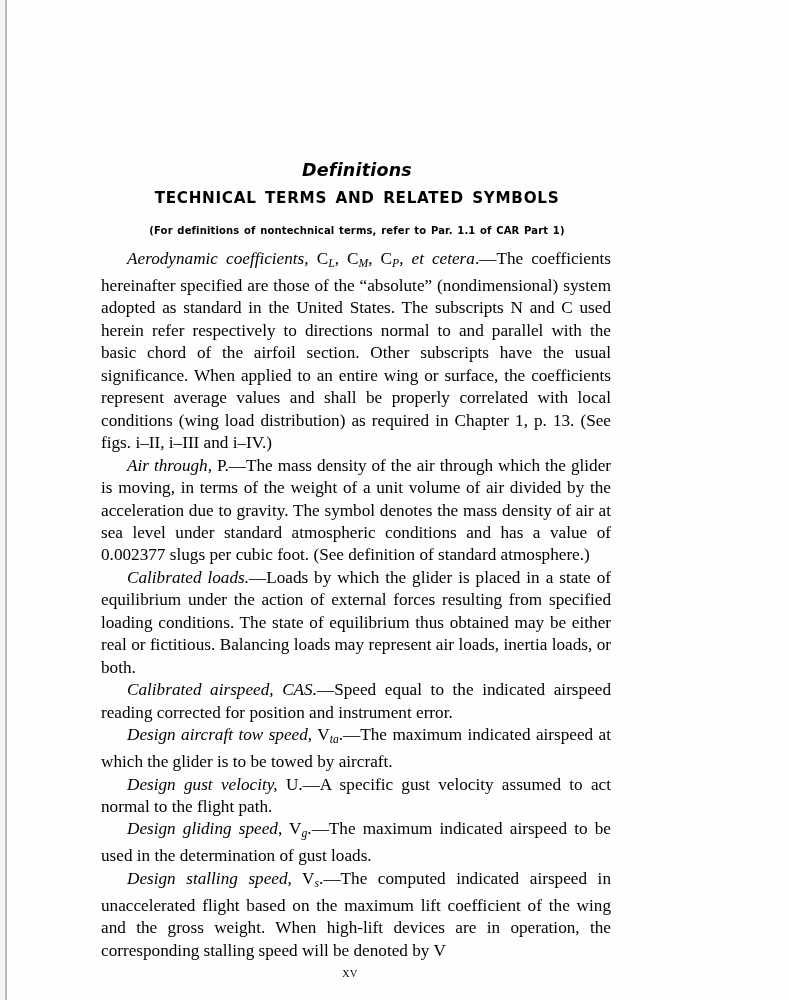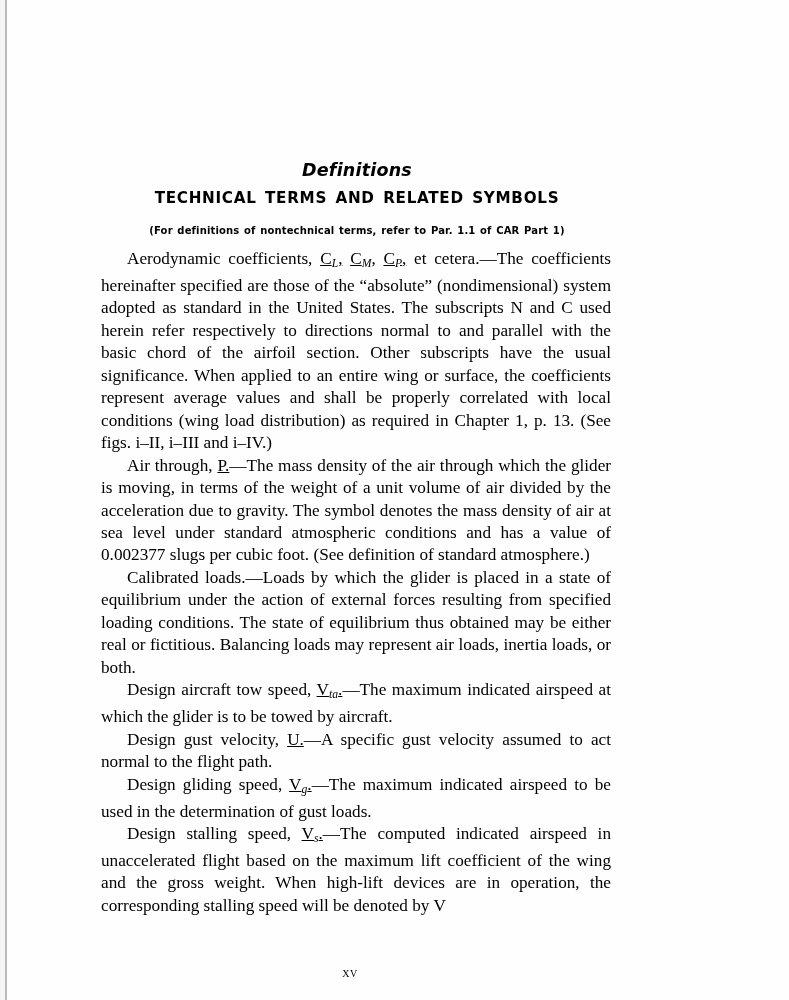--- a/index.html
+++ b/index.html
@@ -80,24 +80,24 @@
     text-align: justify;
     text-justify: inter-word;
     -webkit-hyphens: none;
     hyphens: none;
   }
   .body-block p {
     margin: 0;
     text-indent: 26px;
   }
   .term {
+    font-style: italic;
   }
   .sym {
     font-style: normal;
-    text-decoration: underline;
   }
   .sym sub {
     font-style: italic;
     font-size: 0.68em;
     vertical-align: -0.22em;
     letter-spacing: 0;
   }
 
   .folio {
     position: absolute;
@@ -132,20 +132,22 @@
         <span class="sym">C<sub>L</sub>,</span>
         <span class="sym">C<sub>M</sub>,</span>
         <span class="sym">C<sub>P</sub>,</span>
         <span class="term">et cetera</span>.—<span>The coefficients hereinafter specified are those of the “absolute” (nondimensional) system adopted as standard in the United States. The subscripts N and C used herein refer respectively to directions normal to and parallel with the basic chord of the airfoil section. Other subscripts have the usual significance. When applied to an entire wing or surface, the coefficients represent average values and shall be properly correlated with local conditions (wing load distribution) as required in Chapter 1, p. 13. (See figs. i–II, i–III and i–IV.)</span></p>
 
       <p><span class="term">Air through,</span>
         <span class="sym">P.</span>—<span>The mass density of the air through which the glider is moving, in terms of the weight of a unit volume of air divided by the acceleration due to gravity. The symbol denotes the mass density of air at sea level under standard atmospheric conditions and has a value of 0.002377 slugs per cubic foot. (See definition of standard atmosphere.)</span></p>
 
       <p><span class="term">Calibrated loads.</span>—<span>Loads by which the glider is placed in a state of equilibrium under the action of external forces resulting from specified loading conditions. The state of equilibrium thus obtained may be either real or fictitious. Balancing loads may represent air loads, inertia loads, or both.</span></p>
 
+      <p><span class="term">Calibrated airspeed,</span>
+        <span class="term">CAS.</span>—<span>Speed equal to the indicated airspeed reading corrected for position and instrument error.</span></p>
 
       <p><span class="term">Design aircraft tow speed,</span>
         <span class="sym"><span>V</span><sub>ta</sub>.</span>—<span>The maximum indicated airspeed at which the glider is to be towed by aircraft.</span></p>
 
 
 
       <p><span class="term">Design gust velocity,</span>
         <span class="sym">U.</span>—<span>A specific gust velocity assumed to act normal to the flight path.</span></p>
 
       <p><span class="term">Design gliding speed,</span>

